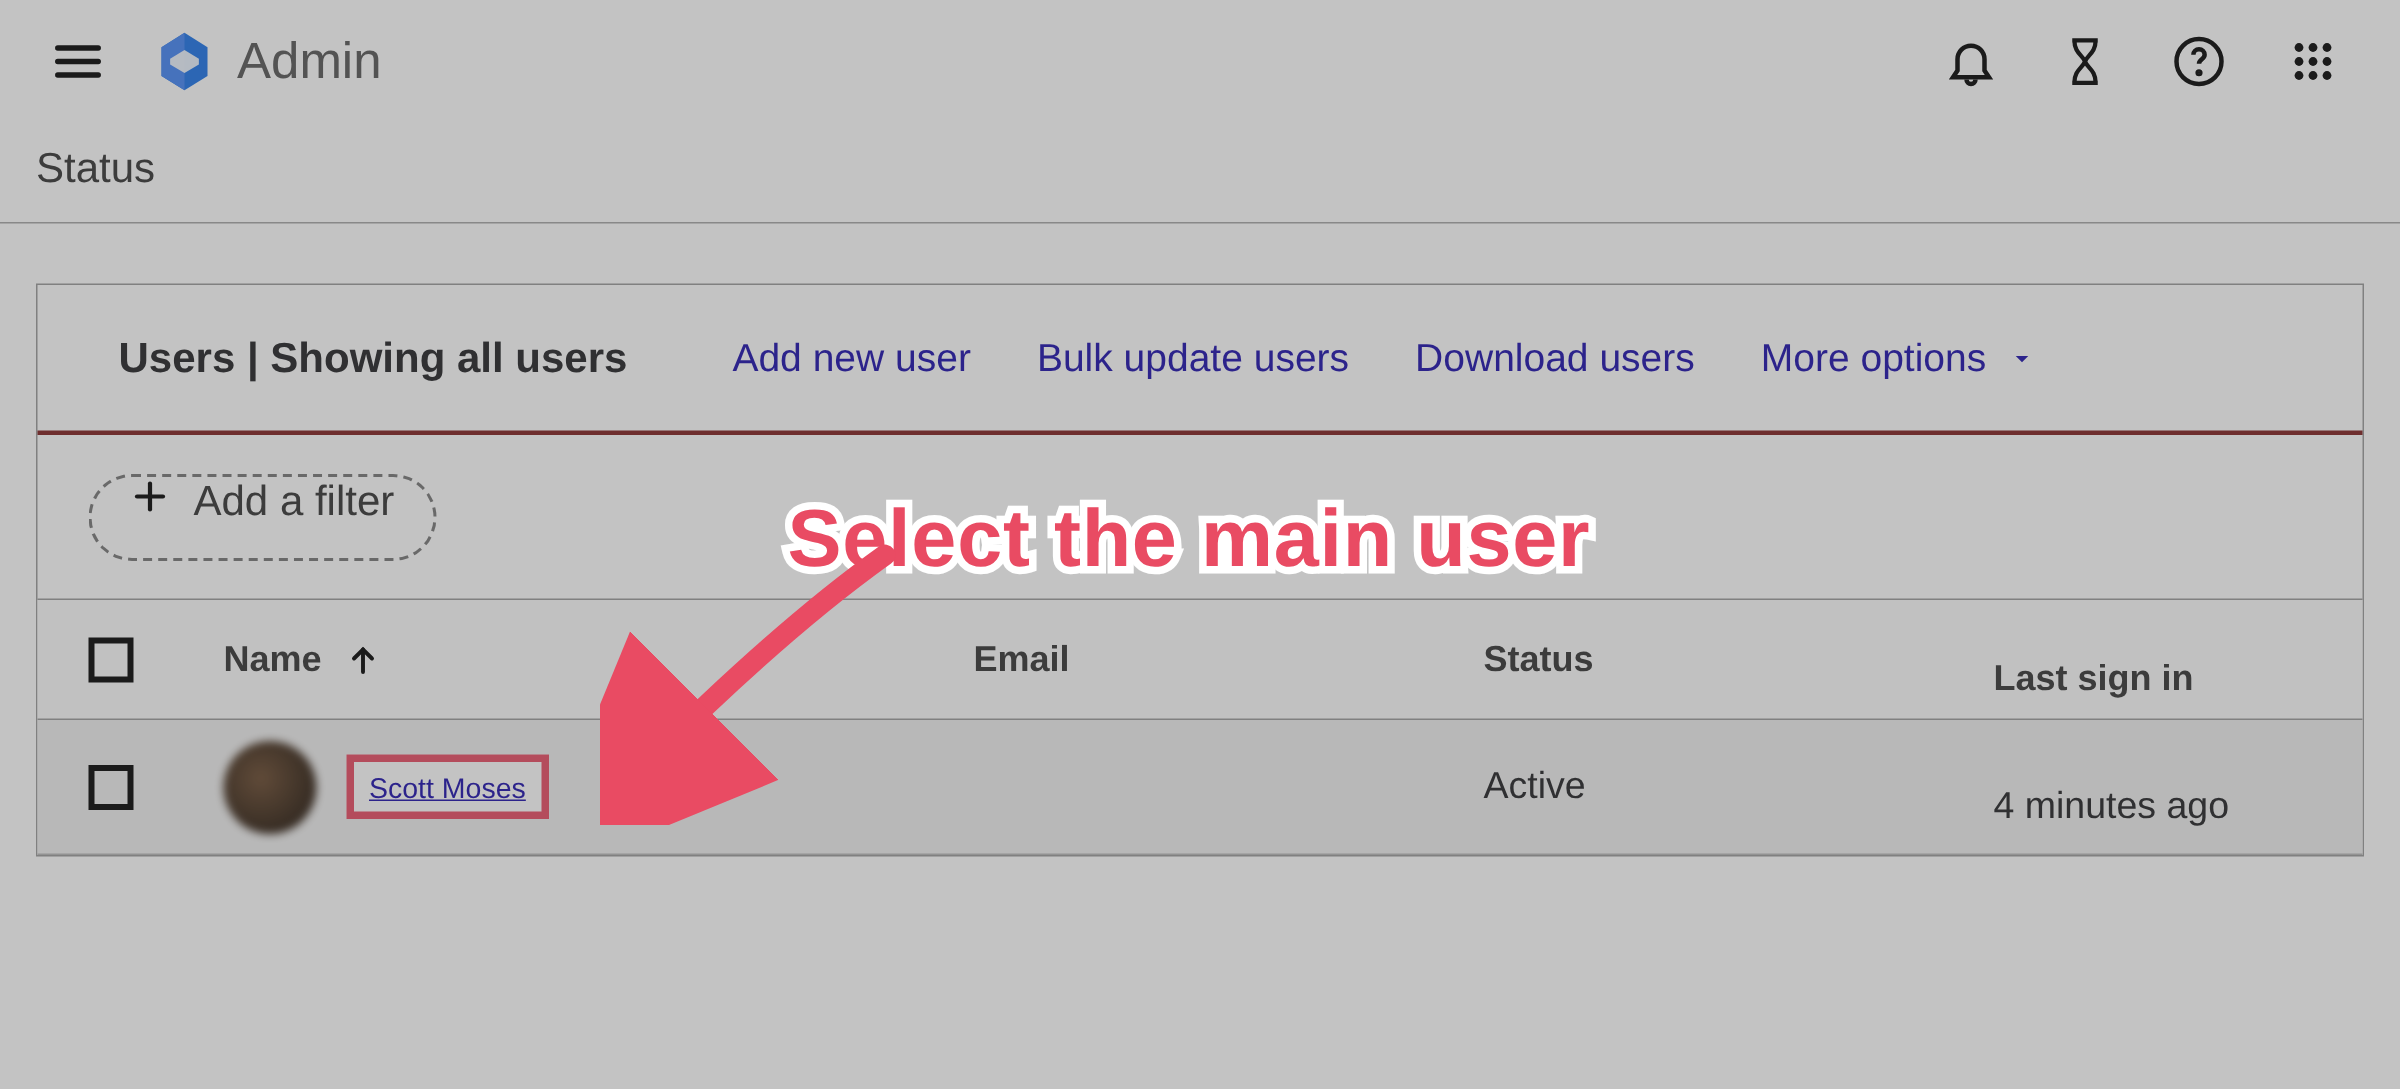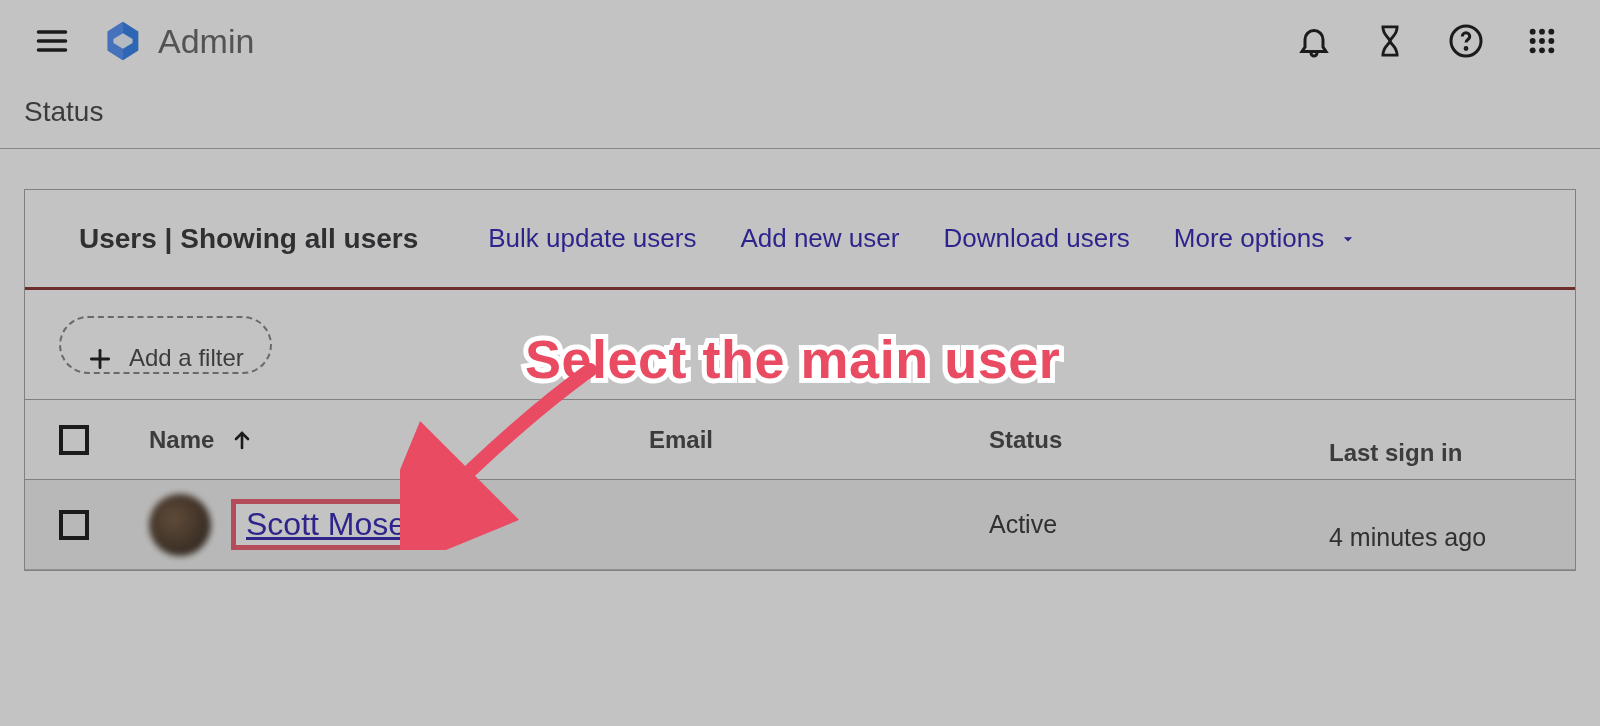--- a/index.html
+++ b/index.html
@@ -23,34 +23,34 @@
   
   .panel-wrap { padding: 40px 24px 0 24px; }
   .panel { border: 1px solid #9a9a9a; background: #fff; }
   .panel-top { display: flex; align-items: center; height: 100px; padding: 0 54px; border-bottom: 3px solid #7f1d1d; }
   .panel-title { font-size: 28px; font-weight: 700; }
   .panel-actions { display: flex; align-items: center; gap: 44px; margin-left: 70px; font-size: 26px; color: #1a0dab; }
   .panel-actions a { color: #1a0dab; text-decoration: none; cursor: pointer; }
   .more-opt { display: inline-flex; align-items: center; gap: 14px; }
 
   .filter-row { display: flex; align-items: center; height: 110px; padding: 0 34px; border-bottom: 1px solid #9a9a9a; }
-  .add-filter { display: inline-flex; align-items: flex-end; gap: 16px; height: 58px; padding: 0 26px; border: 2px dashed #777; border-radius: 30px; font-size: 24px; color: #333; background: #fff; cursor: pointer; }
+  .add-filter { display: inline-flex; align-items: flex-start; gap: 16px; height: 58px; padding: 0 26px; border: 2px dashed #777; border-radius: 30px; font-size: 28px; color: #333; background: #fff; cursor: pointer; }
 
   .thead { display: flex; align-items: center; height: 80px; padding: 0 34px; border-bottom: 1px solid #9a9a9a; background: #fcfcfc; font-size: 24px; font-weight: 700; color: #333; }
   .col-check { width: 90px; display: flex; align-items: center; }
   .col-name { width: 500px; display: flex; align-items: center; gap: 16px; }
   .col-email { width: 340px; }
   .col-status { width: 340px; }
   .col-signin { flex: 1; margin-top: 26px; }
 
   .trow { display: flex; align-items: center; height: 90px; padding: 0 34px; border-bottom: 1px solid #b5b5b5; background: #efefef; font-size: 25px; }
   .trow .col-name { gap: 20px; }
   .avatar { width: 62px; height: 62px; border-radius: 50%; background: radial-gradient(circle at 40% 40%, #6a4a2e, #2b1b0e 70%); filter: blur(3px); }
   .uname-box { display: inline-block; border: 5px solid #e94b63; background: #fff; padding: 2px 10px; }
-  .uname-link { color: #1a0dab; text-decoration: underline; font-size: 32px; margin-top: 34px; }
+  .uname-link { color: #1a0dab; text-decoration: underline; font-size: 19px; margin-top: 34px; }
   .email-blur { width: 320px; height: 30px; border-radius: 4px; background: repeating-linear-gradient(90deg, #b8b8b8 0 8px, #c7c7c7 8px 16px); filter: blur(4px); }
 
   .cbx { width: 30px; height: 30px; border: 4px solid #000; display: inline-block; }
 
   
   .overlay { position: fixed; inset: 0; background: rgba(80,80,80,0.34); pointer-events: none; }
 
   
   .anno { position: fixed; inset: 0; pointer-events: none; }
   .anno-text { position: absolute; left: 525px; top: 328px; font-size: 54px; font-weight: 800; color: #e94b63; -webkit-text-stroke: 10px #fff; paint-order: stroke fill; letter-spacing: 0.5px; }
@@ -115,22 +115,22 @@
 </div>
 
 <div class="crumb">Status</div>
 <div class="hr1"></div>
 
 <div class="panel-wrap">
   <div class="panel">
     <div class="panel-top">
       <div class="panel-title">Users | Showing all users</div>
       <div class="panel-actions">
+        <a>Add new user</a>
         <a>Bulk update users</a>
-        <a>Add new user</a>
         <a>Download users</a>
         <a class="more-opt">
           <span>More options</span>
           <span class="ic">
             <svg width="20" height="20" viewBox="0 0 24 24" fill="#1a0dab">
                 <path d="M7 10l5 5 5-5z"></path>
               </svg>
           </span>
         </a>
       </div>

